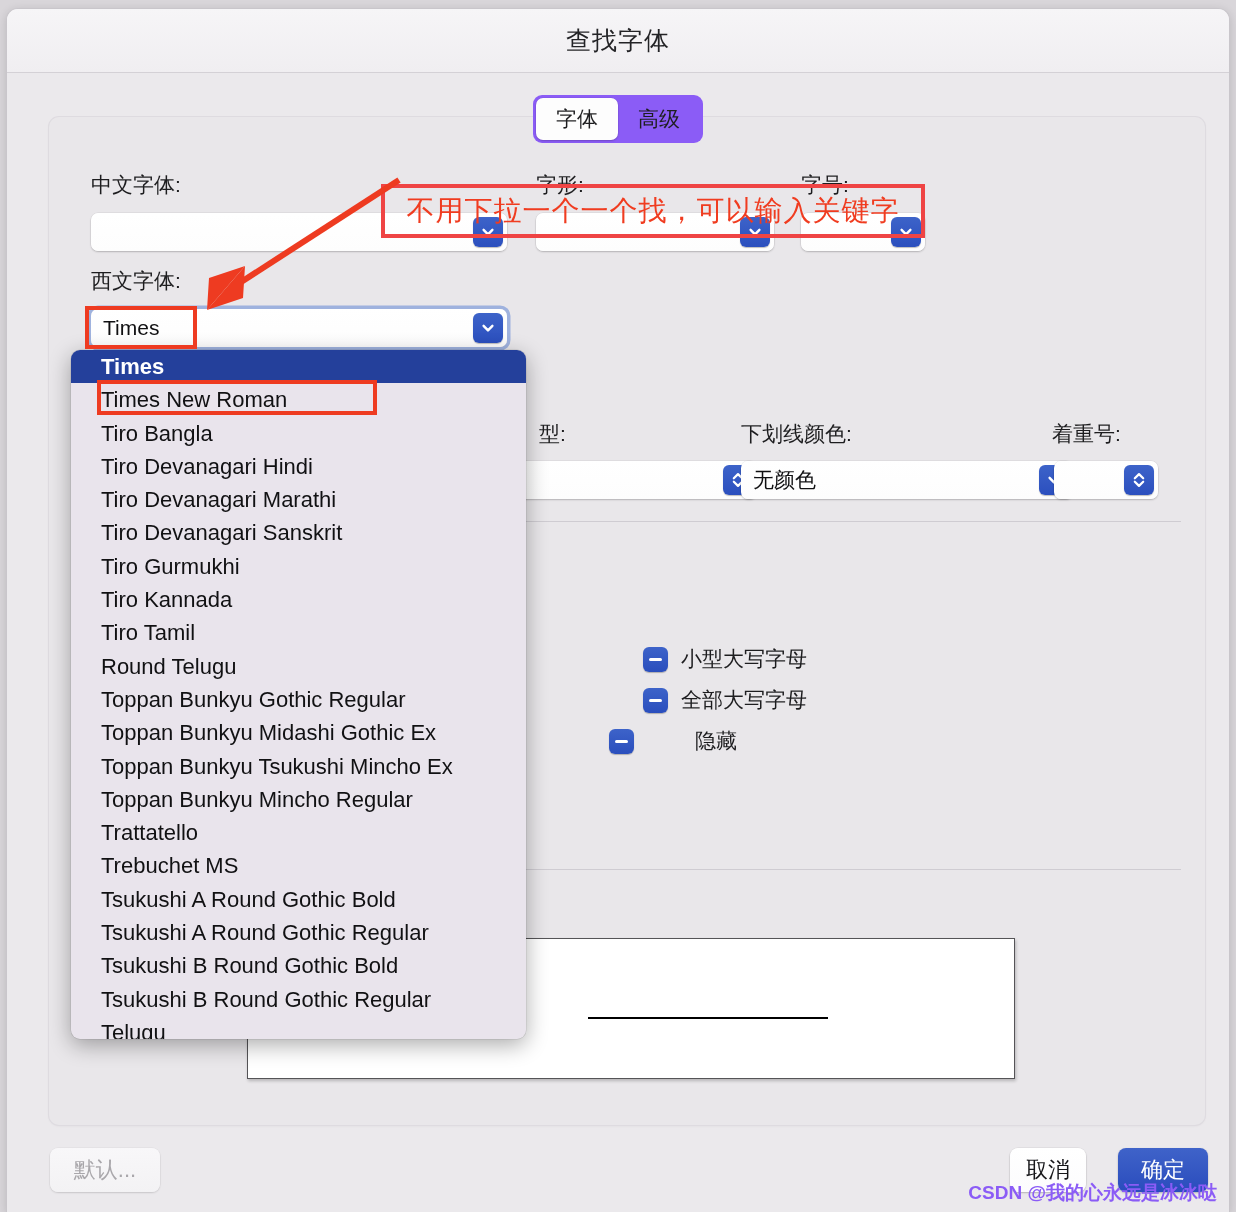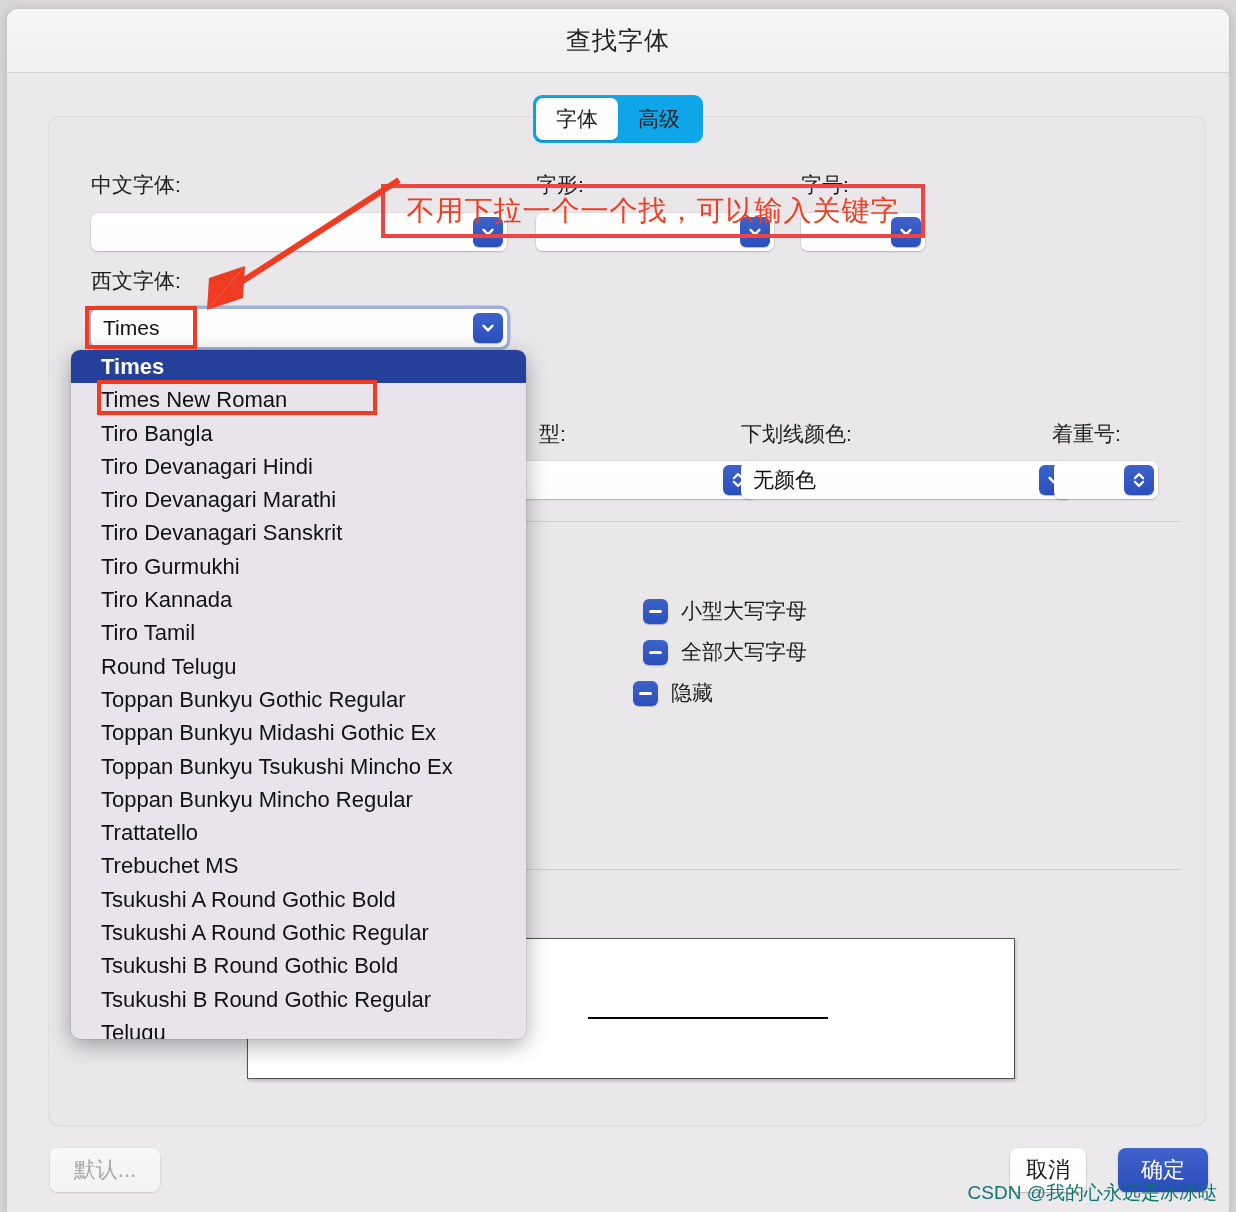--- a/index.html
+++ b/index.html
@@ -32,21 +32,21 @@
   }
   #title {
     font-size: 25px; color: #232326; letter-spacing: 1px;
   }
 
   
   #tabbar {
     position: absolute; left: 50%; top: 86px;
     transform: translateX(-50%);
     display: flex;
-    background: #0ea5e9;
+    background: #8b5cf6;
     border-radius: 9px;
     padding: 3px;
     z-index: 5;
   }
   .tab {
     font-size: 21px; color: #1e1e20;
     padding: 7px 20px;
     border-radius: 7px;
     cursor: default;
   }
@@ -108,21 +108,21 @@
   
   .sep {
     position: absolute;
     height: 1px;
     background: #cfccd2;
   }
 
   
   .chkrow {
     position: absolute;
-    display: flex; align-items: center;
+    display: flex; align-items: center; margin-top: 48px;
   }
   .chk {
     width: 25px; height: 25px;
     border-radius: 6px;
     background: linear-gradient(#3d63c9, #2a4ebd);
     box-shadow: 0 1px 1px rgba(0,0,0,.25);
     display: flex; align-items: center; justify-content: center;
     flex: 0 0 auto;
   }
   .chk .dash {
@@ -251,23 +251,24 @@
     width: 280px; height: 35px;
     border: 4px solid #ee3b21;
     z-index: 61;
   }
 
   
   #watermark {
     position: absolute;
     right: 12px; bottom: 6px;
     font-size: 19px;
-    color: #0f766e;
+    color: #8b5cf6;
     white-space: nowrap;
     z-index: 70;
+    font-weight: bold;
   }
 </style>
 </head>
 <body>
 
 <div id="window">
 
   <div id="titlebar">
     <div id="title">查找字体</div>
   </div>
@@ -357,21 +358,21 @@
           <span class="dash"></span>
         </span>
       <span class="chklbl">小型大写字母</span>
     </div>
     <div class="chkrow" style="left:594px; top:521px;">
       <span class="chk">
           <span class="dash"></span>
         </span>
       <span class="chklbl">全部大写字母</span>
     </div>
-    <div class="chkrow" style="left:584px; top:562px;">
+    <div class="chkrow" style="left:560px; top:562px;gap:48px;">
       <span class="chk">
           <span class="dash"></span>
         </span>
       <span class="chklbl">隐藏</span>
     </div>
   </div>
 
   <div id="preview">
     <div class="sample">^$</div>
     <div class="ruleline"></div>

